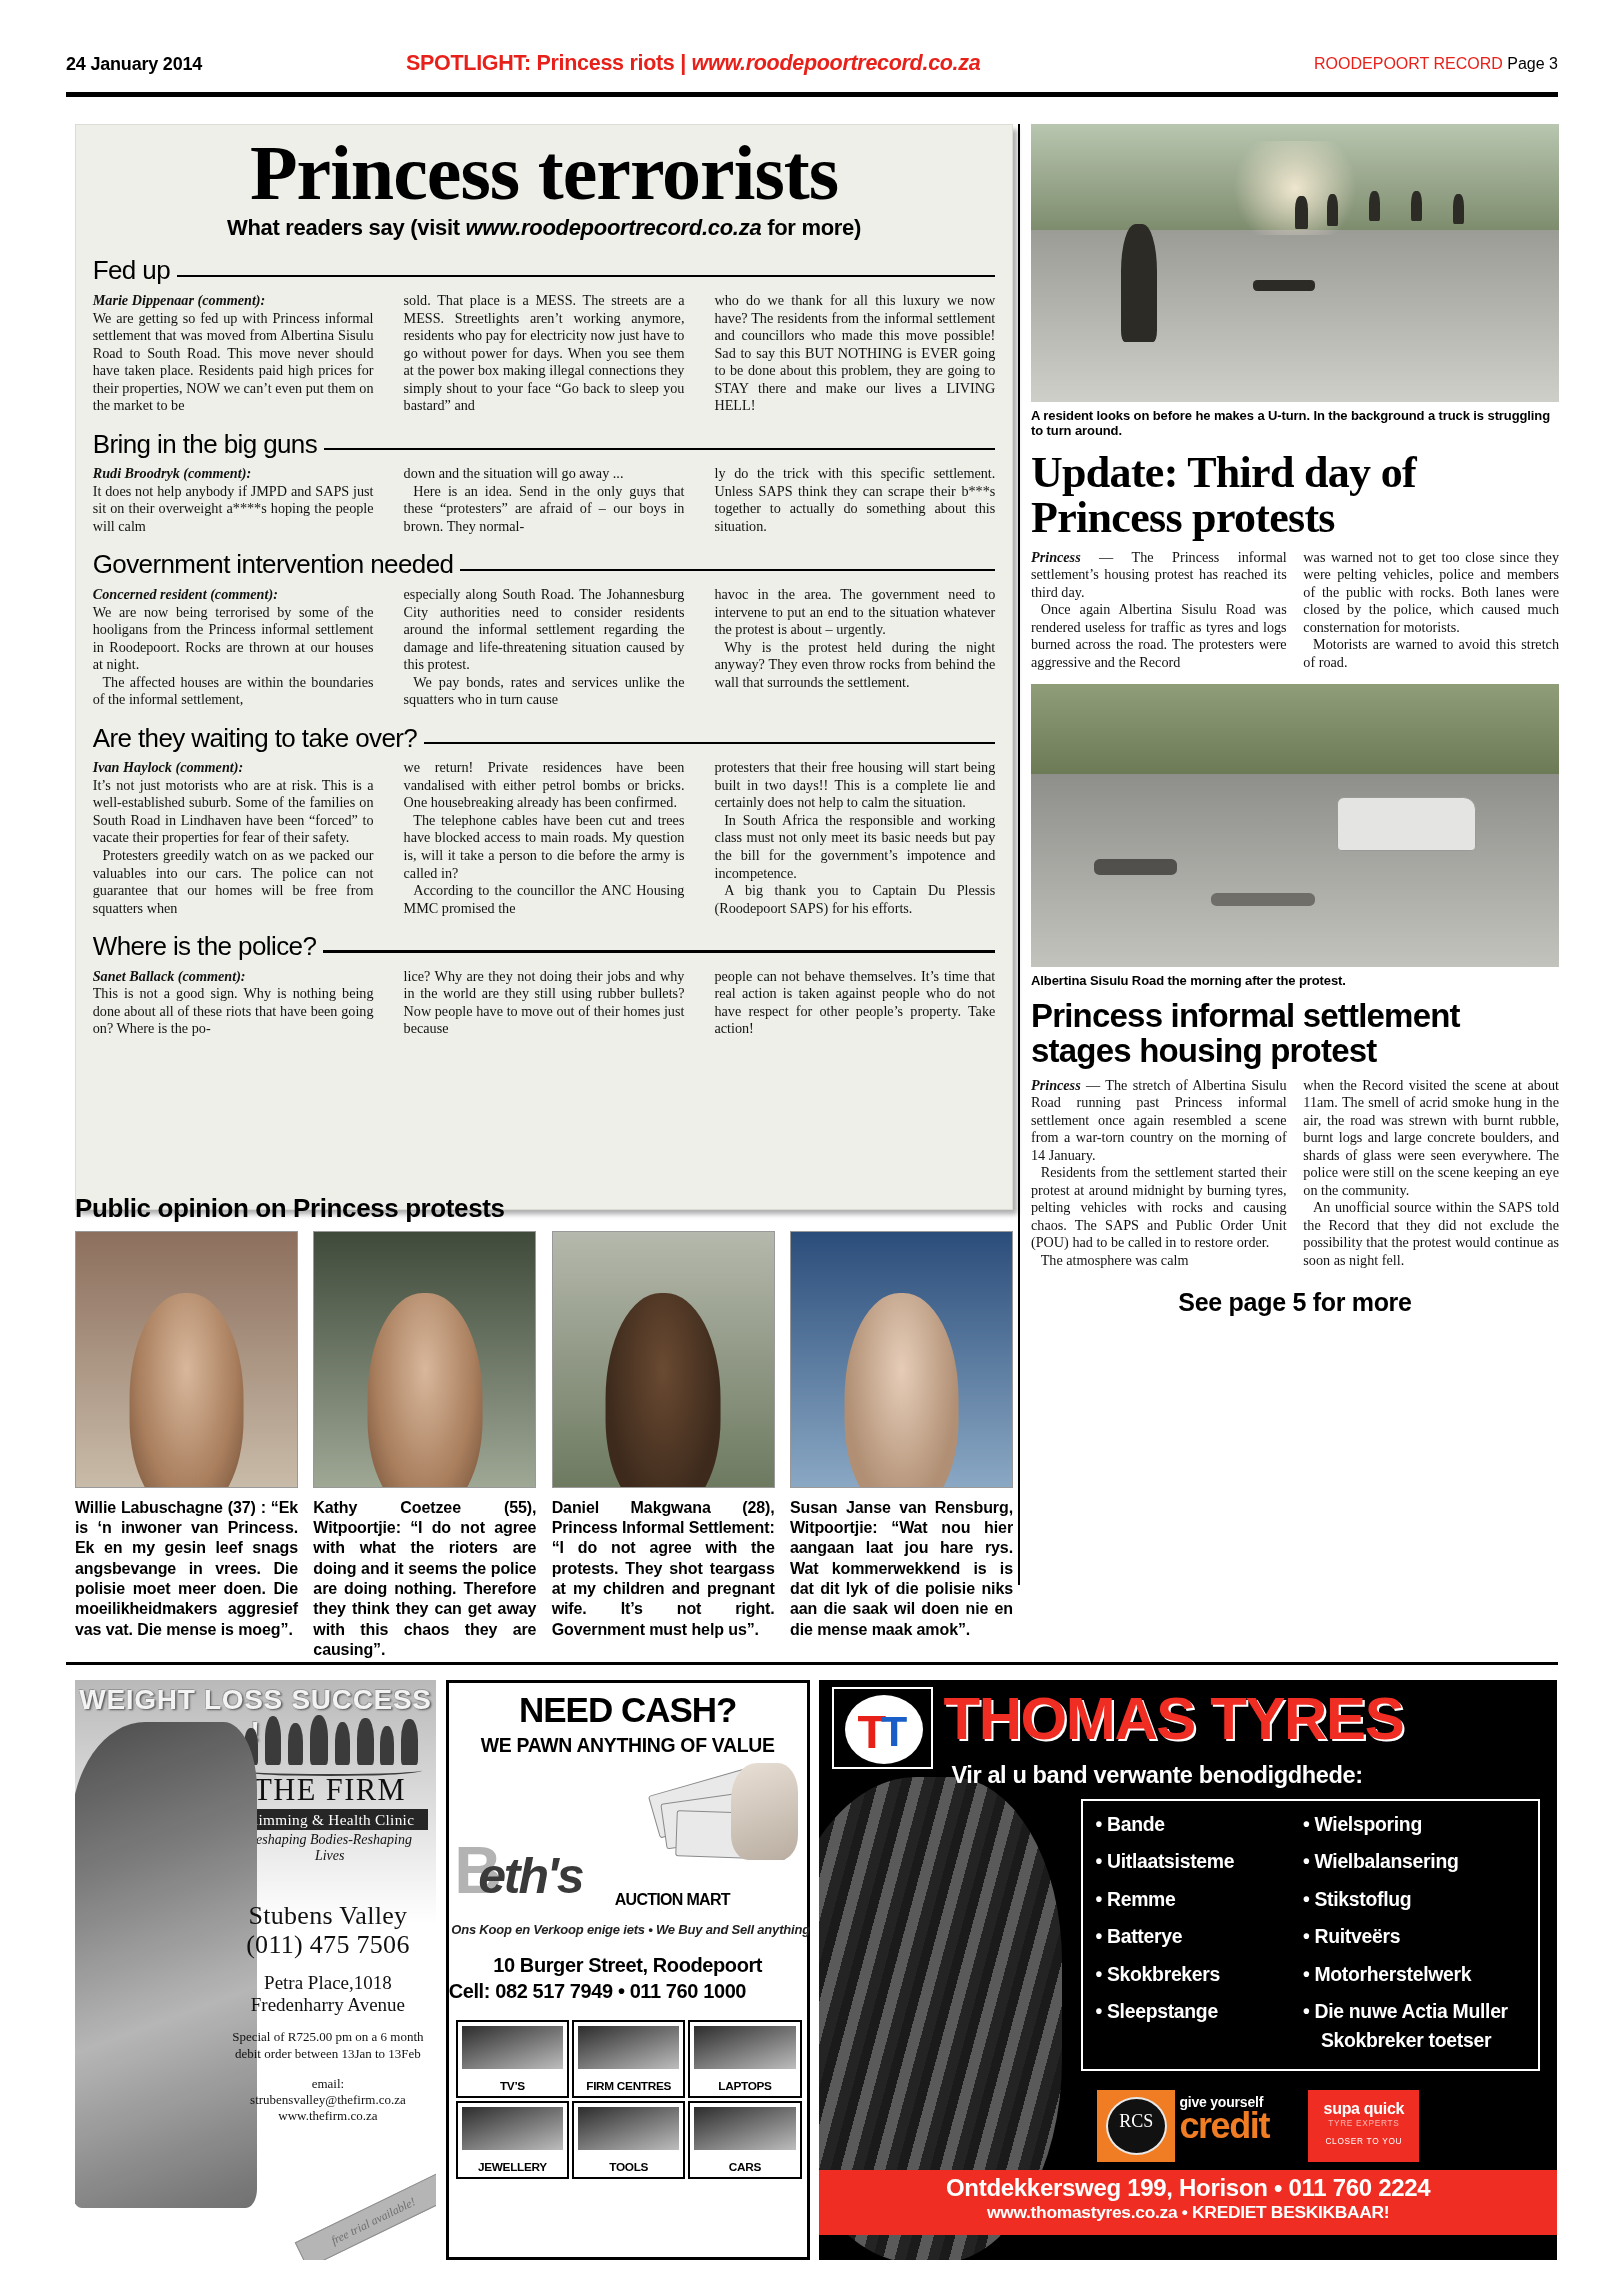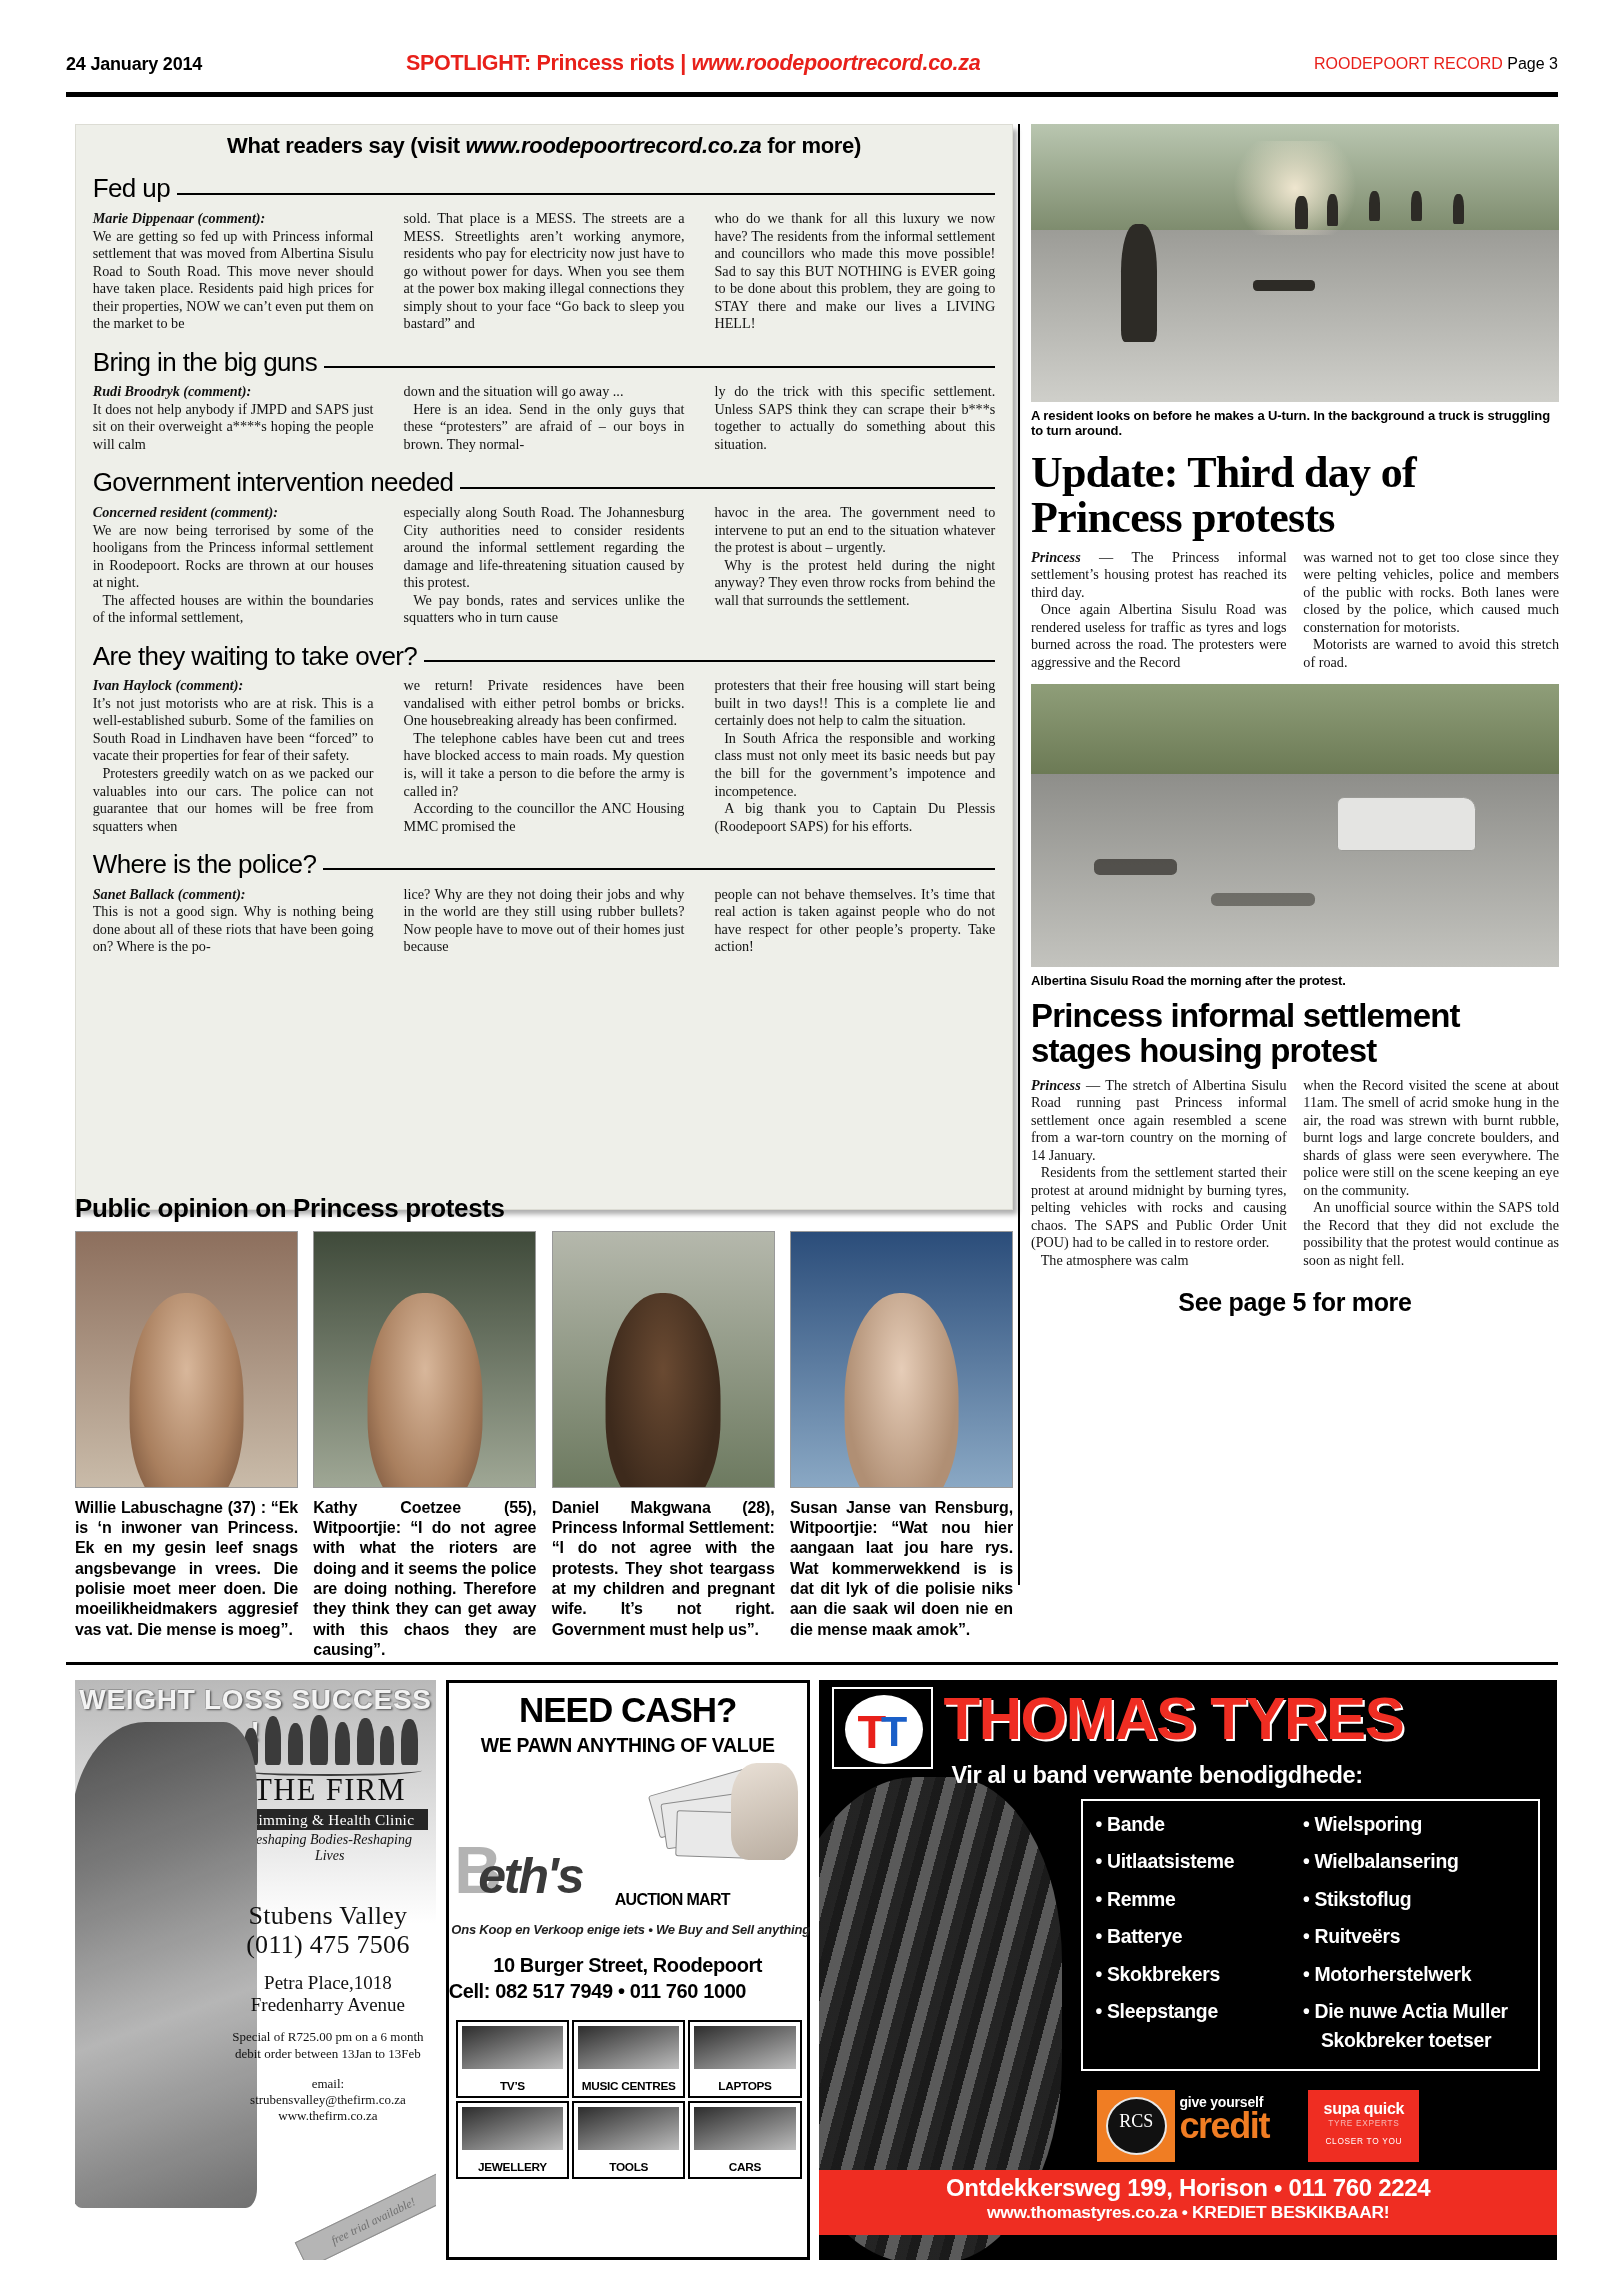--- a/index.html
+++ b/index.html
@@ -171,20 +171,21 @@
 <div class="page">
 
   <div class="masthead">
     <div class="mast-date">24 January 2014</div>
     <div class="mast-center"><span>SPOTLIGHT: Princess riots | </span><span class="ital">www.roodepoortrecord.co.za</span></div>
     <div class="mast-right"><span>ROODEPOORT RECORD</span> <span class="blk">Page 3</span></div>
   </div>
   <div class="mast-rule"></div>
 
   <div class="left-panel">
+    <div class="big-head">Princess terrorists</div>
     <div class="sub-head"><span>What readers say (visit </span><span class="ital">www.roodepoortrecord.co.za</span><span> for more)</span></div>
 
     <div class="sec-head">
       <div class="t">Fed up</div>
         <div class="ln"></div>
     </div>
     <div class="cols3">
       <div class="c body-txt">
         <p class="first"><span class="attrib">Marie Dippenaar (comment):</span><span>We are getting so fed up with Princess informal settlement that was moved from Albertina Sisulu Road to South Road. This move never should have taken place. Residents paid high prices for their properties, NOW we can’t even put them on the market to be</span></p>
       </div>
@@ -421,21 +422,21 @@
       <div class="beth-tag">Ons Koop en Verkoop enige iets • We Buy and Sell anything</div>
       <div class="beth-addr">10 Burger Street, Roodepoort</div>
       <div class="beth-cell">Cell: 082 517 7949 • 011 760 1000</div>
       <div class="beth-grid">
         <div class="bg-cell">
             <div class="ph"></div>
             <div class="lb">TV’S</div>
           </div>
         <div class="bg-cell">
             <div class="ph"></div>
-            <div class="lb">MUSIC CENTRES</div>
+            <div class="lb">FIRM CENTRES</div>
           </div>
         <div class="bg-cell">
             <div class="ph"></div>
             <div class="lb">LAPTOPS</div>
           </div>
         <div class="bg-cell">
             <div class="ph"></div>
             <div class="lb">JEWELLERY</div>
           </div>
         <div class="bg-cell">

